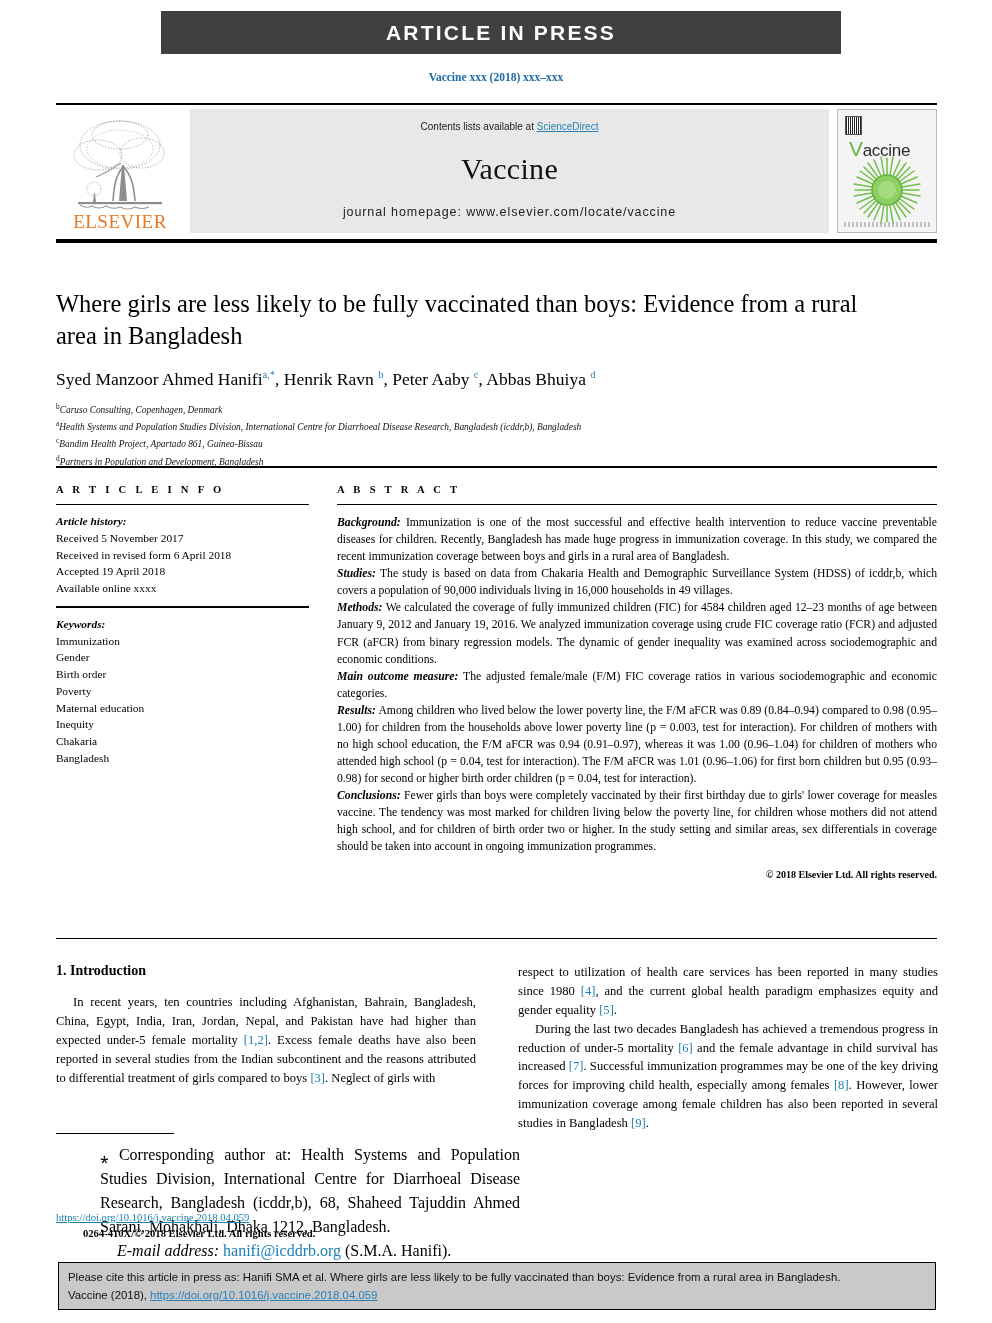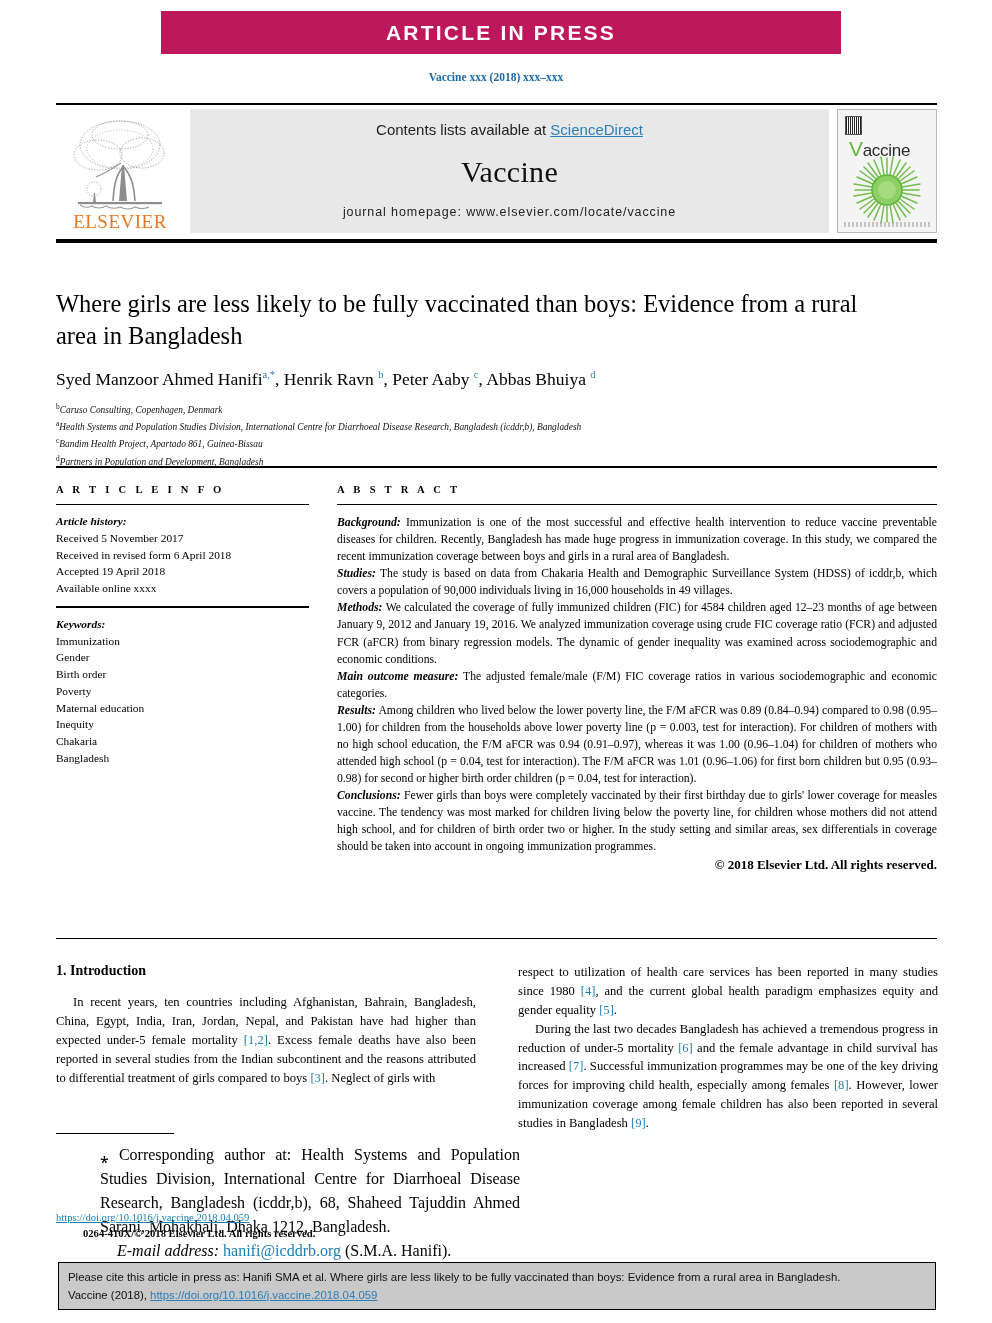--- a/index.html
+++ b/index.html
@@ -16,21 +16,21 @@
     overflow: hidden;
   }
 
   
   .aip-bar {
     position: absolute;
     left: 161px;
     top: 11px;
     width: 680px;
     height: 43px;
-    background: #be185d;
+    background: #404040;
     display: flex;
     align-items: center;
     justify-content: center;
   }
   .aip-bar .aip-text {
     font-family: "Liberation Sans", sans-serif;
     font-weight: bold;
     font-size: 21px;
     letter-spacing: 2.2px;
     color: #ffffff;
@@ -91,21 +91,21 @@
     margin-right: 8px;
     display: flex;
     flex-direction: column;
     align-items: center;
     justify-content: space-between;
     padding: 12px 0 14px 0;
     box-sizing: border-box;
   }
   .contents-line {
     font-family: "Liberation Sans", sans-serif;
-    font-size: 15px;
+    font-size: 10px;
     color: #222;
     text-align: right;
   }
   .contents-line .sd-link { color: #2a7fb8; }
   .journal-name {
     font-family: "Liberation Serif", serif;
     font-size: 30px;
     color: #111;
     letter-spacing: 0.3px;
   }
@@ -198,22 +198,23 @@
   .abstract-body {
     margin-top: 9px;
     font-size: 11.7px;
     line-height: 1.46;
     text-align: justify;
     color: #000;
   }
   .abstract-body p { margin: 0; }
   .abstract-body .alabel { font-style: italic; font-weight: bold; }
   .copyright {
+    margin-top: 12px;
     text-align: right;
-    font-size: 13px;
+    font-size: 10px;
     font-weight: bold;
   }
 
   .abs-bottom-rule {
     position: absolute; left: 56px; top: 938px; width: 881px;
     border-top: 1.4px solid #000;
   }
 
   
   .col-left  { position: absolute; left: 56px;  top: 963px; width: 420px; }

